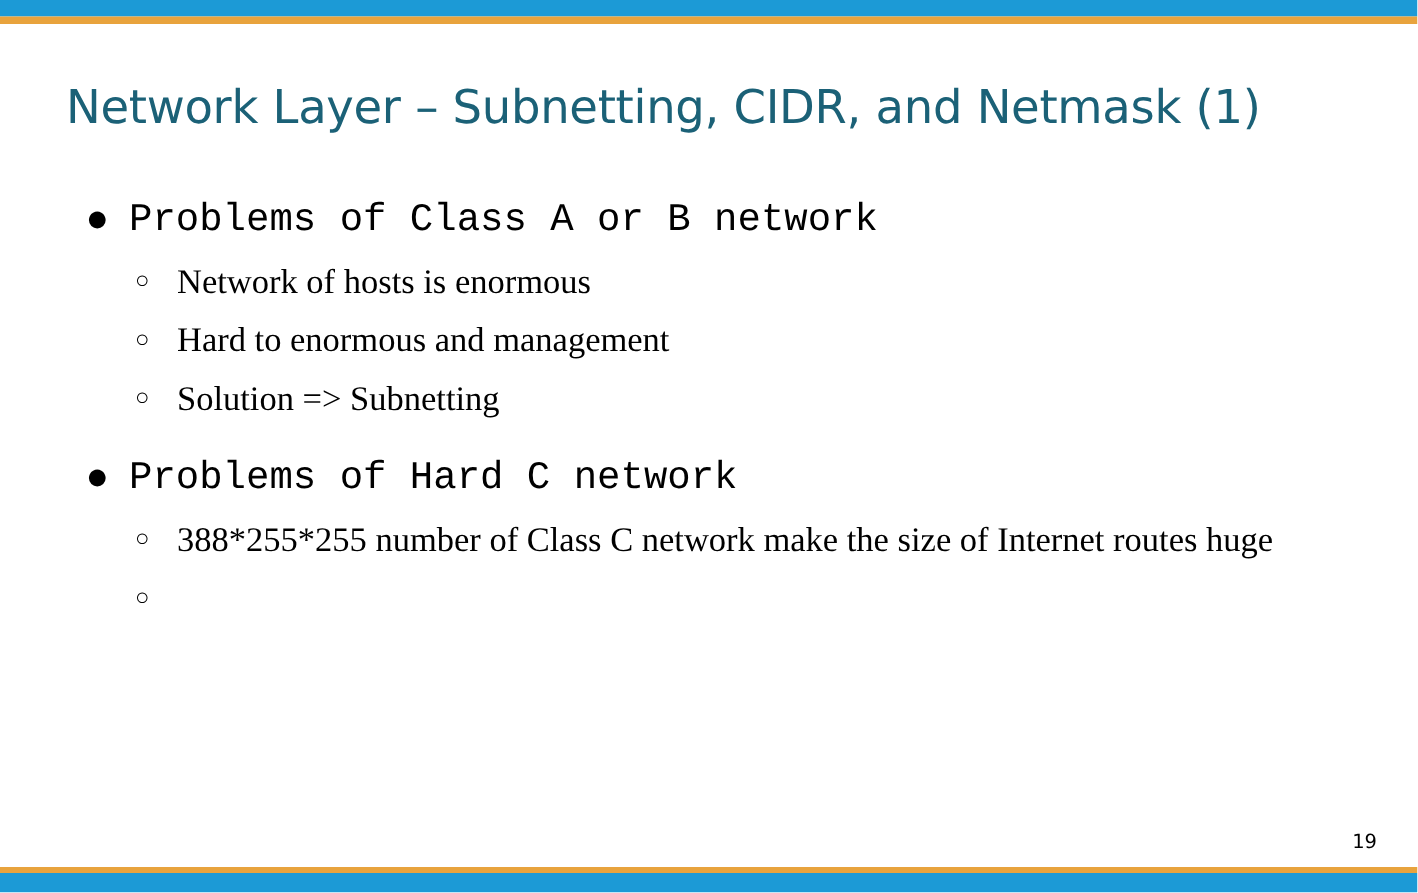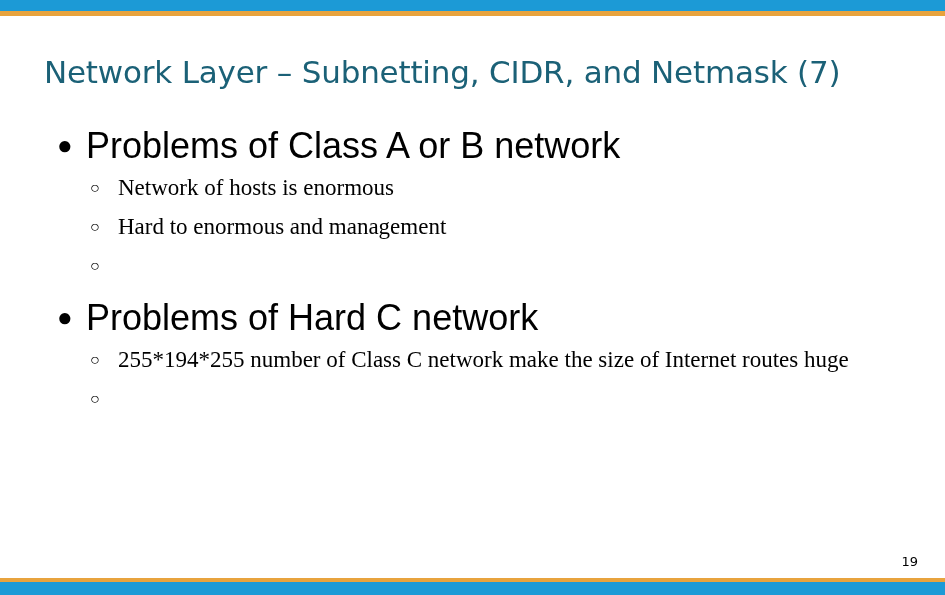--- a/index.html
+++ b/index.html
@@ -82,22 +82,22 @@
   .l1-bullet {
     flex: 0 0 auto;
     width: 29px;
     font-family: "Liberation Serif", serif;
     font-size: 26px;
     line-height: 40px;
     color: #000000;
   }
   .l1-text {
     flex: 1 1 auto;
-    font-family: Liberation Sans, sans-serif;
-    font-size: 36px;
+    font-family: Liberation Mono, monospace;
+    font-size: 26px;
     line-height: 40px;
     color: #000000;
   }
 
   .l2-item {
     position: relative;
     display: flex;
     align-items: flex-start;
     padding-left: 90px;
     padding-right: 55px;
@@ -134,53 +134,54 @@
   }
 </style>
 </head>
 <body>
 
 <div class="slide">
 
   <div class="bar-top-blue"></div>
   <div class="bar-top-gold"></div>
 
-  <div class="title">Network Layer – Subnetting, CIDR, and Netmask (7)</div>
+  <div class="title">Network Layer – Subnetting, CIDR, and Netmask (1)</div>
 
   <div class="content">
 
     <div class="l1-item">
       <span class="l1-bullet">●</span>
       <span class="l1-text">Problems of Class A or B network</span>
     </div>
 
     <div class="l2-item">
       <span class="l2-bullet">○</span>
       <span class="l2-text">Network of hosts is enormous</span>
     </div>
 
     <div class="l2-item">
       <span class="l2-bullet">○</span>
       <span class="l2-text">Hard to enormous and management</span>
     </div>
 
     <div class="l2-item">
       <span class="l2-bullet">○</span>
+      <span class="l2-text">Solution =&gt; Subnetting</span>
     </div>
 
     <div class="group-gap"></div>
 
     <div class="l1-item">
       <span class="l1-bullet">●</span>
       <span class="l1-text">Problems of Hard C network</span>
     </div>
 
     <div class="l2-item">
       <span class="l2-bullet">○</span>
-      <span class="l2-text">255*194*255 number of Class C network make the size of Internet routes huge</span>
+      <span class="l2-text">388*255*255 number of Class C network make the size of Internet routes huge</span>
     </div>
 
     <div class="l2-item">
       <span class="l2-bullet">○</span>
     </div>
 
   </div>
 
   <div class="page-number">19</div>
 

